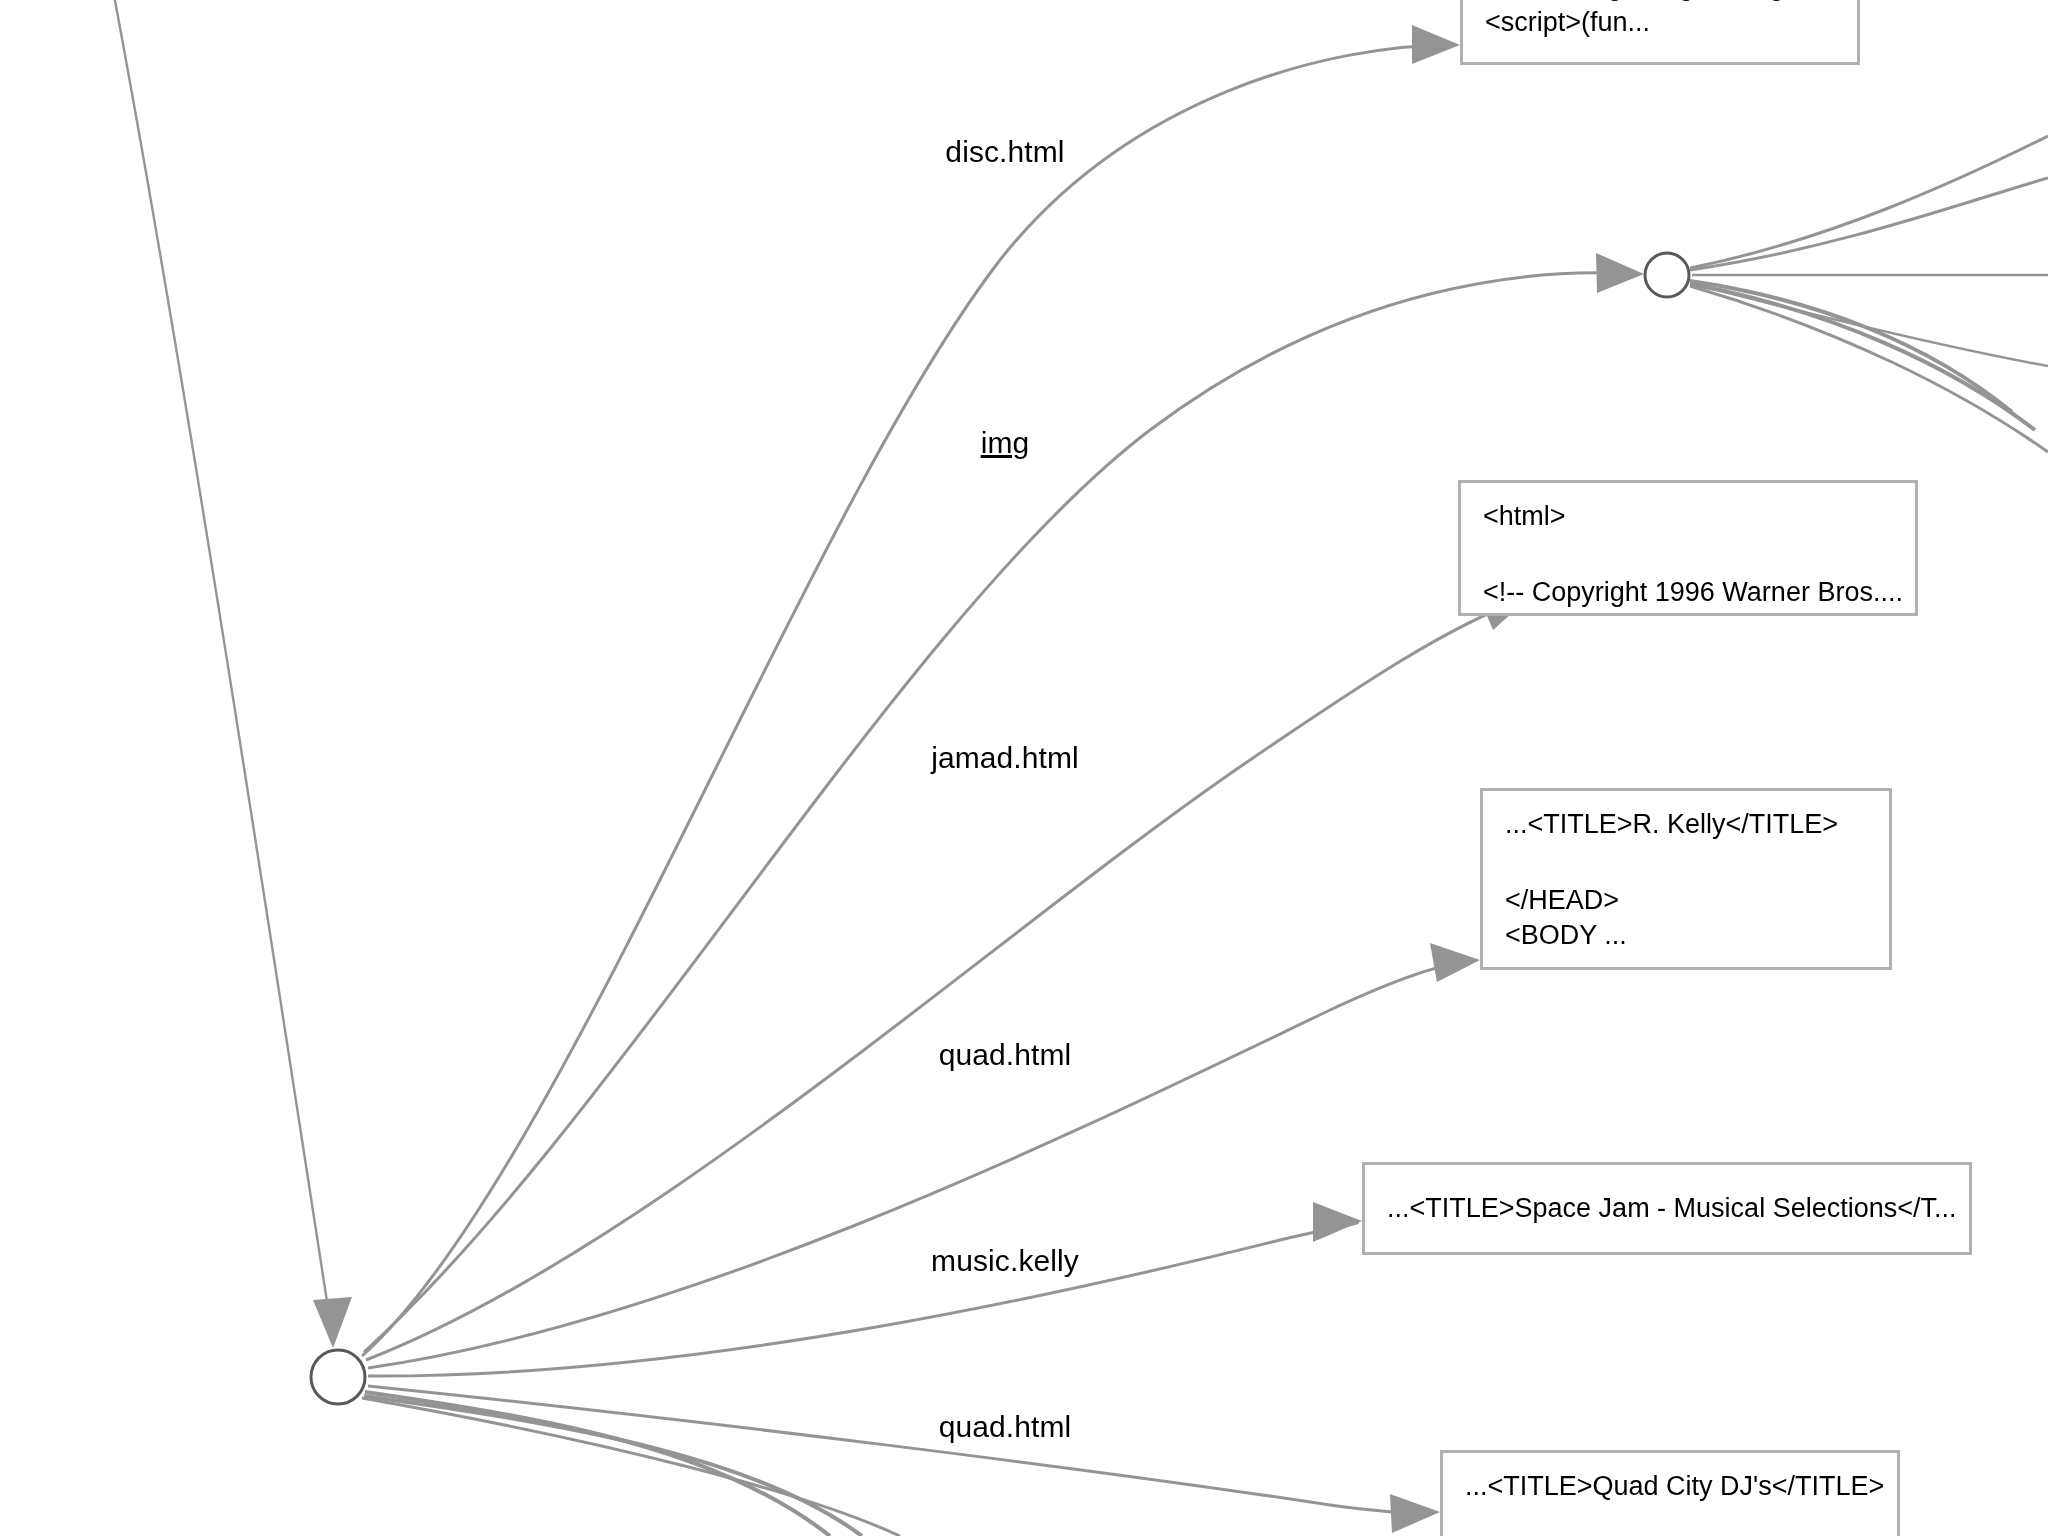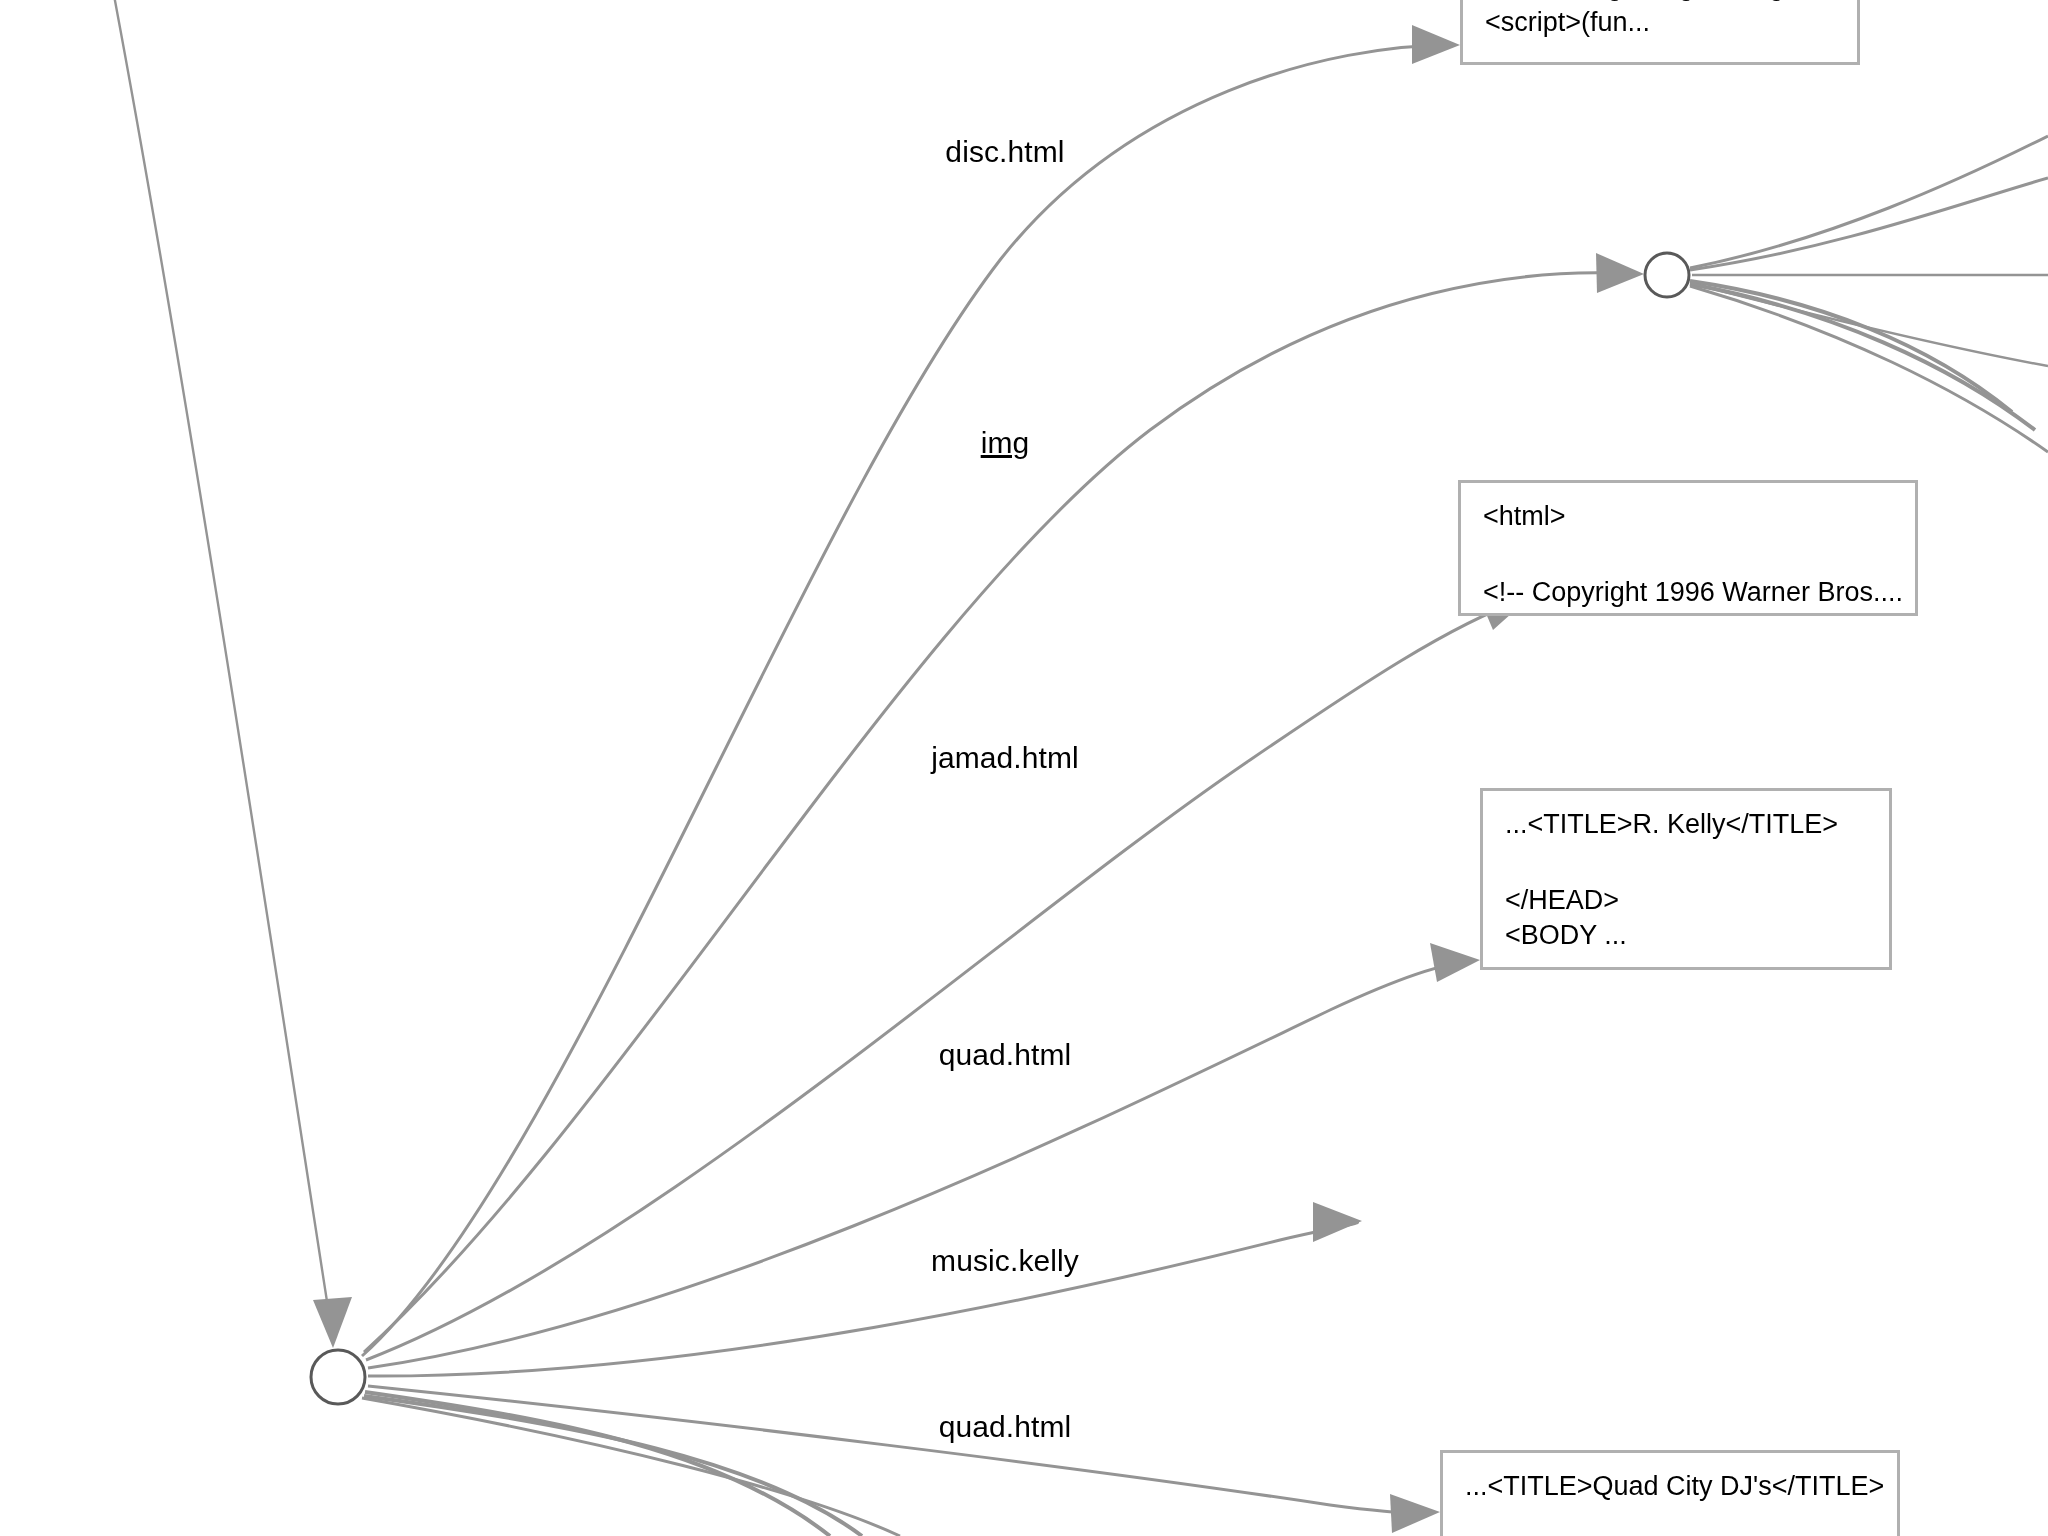--- a/index.html
+++ b/index.html
@@ -131,18 +131,21 @@
     <span class="doc-line">&lt;!-- Copyright 1996 Warner Bros....</span>
   </div>
 
   <div class="doc-box" style="left:1480px; top:788px; width:412px; height:182px;">
     <span class="doc-line">...&lt;TITLE&gt;R. Kelly&lt;/TITLE&gt;</span>
     <span class="doc-line spacer"></span>
     <span class="doc-line">&lt;/HEAD&gt;</span>
     <span class="doc-line">&lt;BODY ...</span>
   </div>
 
+  <div class="doc-box" style="left:1362px; top:1162px; width:610px; height:93px; display:flex; align-items:center;">
+    <span class="doc-line">...&lt;TITLE&gt;Space Jam - Musical Selections&lt;/T...</span>
+  </div>
 
   <div class="doc-box" style="left:1440px; top:1450px; width:460px; height:120px;">
     <span class="doc-line">...&lt;TITLE&gt;Quad City DJ's&lt;/TITLE&gt;</span>
   </div>
 
 </div>
 
 </body></html>

